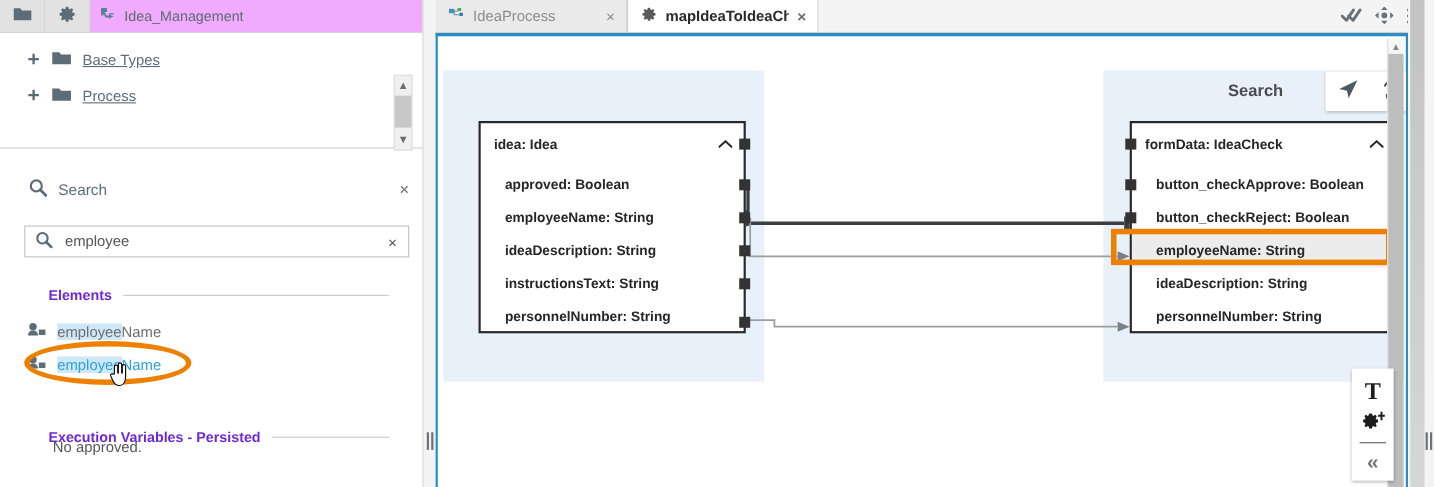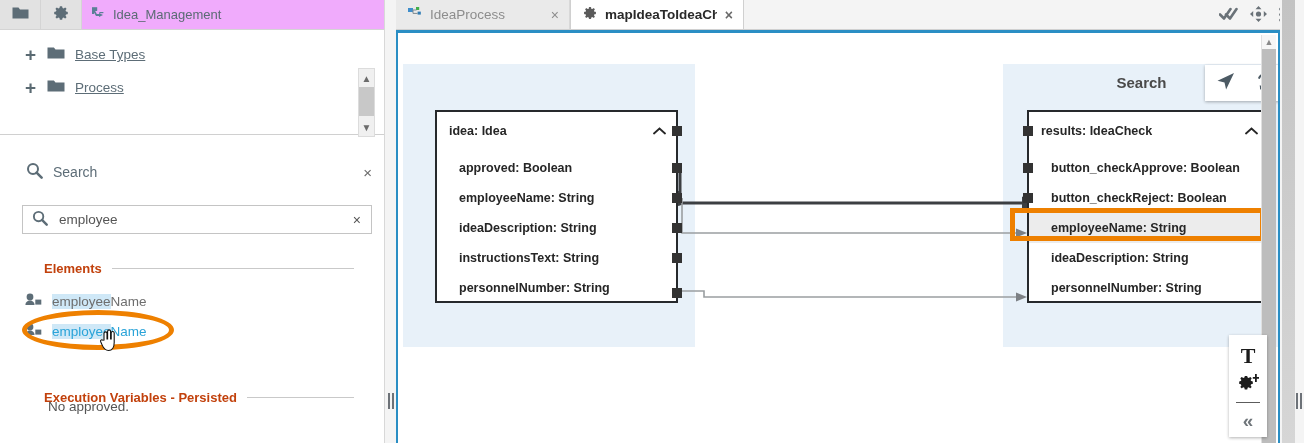--- a/index.html
+++ b/index.html
@@ -39,21 +39,21 @@
   .search-head .ttl{color:#5d6d77;font-size:14px;flex:1;}
   .search-head .x{margin-right:18px;color:#6b6b6b;font-size:15px;cursor:pointer;}
 
   .search-box{position:absolute;left:22px;top:205px;width:350px;height:29px;border:1px solid #c4c4c4;
     background:#fff;box-sizing:border-box;display:flex;align-items:center;}
   .search-box .ico{margin-left:9px;margin-right:9px;}
   .search-box input{border:0;outline:none;flex:1;font-family:"Liberation Sans",sans-serif;font-size:13.5px;color:#555;background:transparent;}
   .search-box .x{margin-right:10px;color:#555;font-size:14px;cursor:pointer;}
 
   .sec-head{position:absolute;left:44px;width:310px;display:flex;align-items:center;gap:10px;}
-  .sec-head .t{color:#c2410c;font-weight:bold;font-size:13px;white-space:nowrap;}
+  .sec-head .t{color:#6d28d9;font-weight:bold;font-size:13px;white-space:nowrap;}
   .sec-head .ln{flex:1;height:1px;background:#c9c9c9;}
   #sec-elements{top:261px;}
   #sec-exec{top:390px;left:44px;width:310px;}
 
   .res-row{position:absolute;left:24px;display:flex;align-items:flex-end;gap:9px;cursor:pointer;}
   .res-row .nm{font-size:13.5px;}
   #res-1{top:292px;}
   #res-2{top:322px;}
   .nm .hl{background:#cfe8f7;}
   .nm.gray{color:#6e6e6e;}
@@ -373,21 +373,21 @@
       <span class="port right" style="top:14px"></span>
       <span class="port right" style="top:51px"></span>
       <span class="port right" style="top:81px"></span>
       <span class="port right" style="top:111px"></span>
       <span class="port right" style="top:141px"></span>
       <span class="port right" style="top:176px"></span>
     </div>
 
     <div class="node" id="node-out">
       <div class="hdr">
-        <span class="ht">results: IdeaCheck</span>
+        <span class="ht">formData: IdeaCheck</span>
         <span>
           <svg width="13" height="8" viewBox="0 0 13 8">
               <path d="M1 6.5L6.5 1.5 12 6.5" stroke="#262626" stroke-width="1.8" fill="none" stroke-linecap="round"></path>
             </svg>
         </span>
       </div>
       <div class="row" style="top:41px">
         <span>button_checkApprove: Boolean</span>
       </div>
       <div class="row" style="top:71px">

